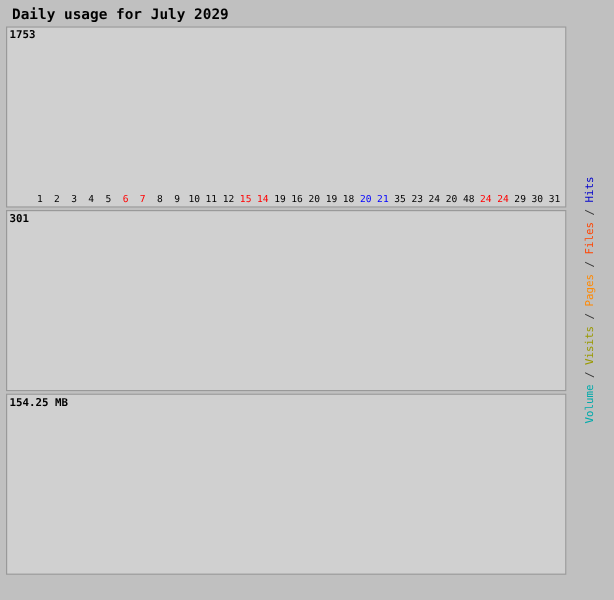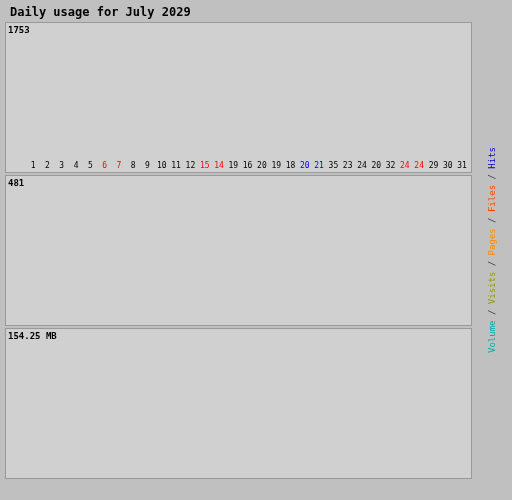--- a/index.html
+++ b/index.html
@@ -272,31 +272,31 @@
           <span class="x-label">16</span>
           <span class="x-label">20</span>
           <span class="x-label">19</span>
           <span class="x-label">18</span>
           <span class="x-label blue">20</span>
           <span class="x-label blue">21</span>
           <span class="x-label">35</span>
           <span class="x-label">23</span>
           <span class="x-label">24</span>
           <span class="x-label">20</span>
-          <span class="x-label">32</span>
+          <span class="x-label">48</span>
           <span class="x-label red">24</span>
           <span class="x-label red">24</span>
           <span class="x-label">29</span>
           <span class="x-label">30</span>
           <span class="x-label">31</span>
         </div>
     </div>
 
     <div class="chart-panel" id="panel2">
-      <div class="y-label" style="top:2px;">481</div>
+      <div class="y-label" style="top:2px;">301</div>
       <div class="bars-area" id="bars2">
           <div class="bar-group">
             <div class="bar" style="height: 45%; background-color: rgb(255, 255, 0);"></div>
             <div class="bar" style="height: 38%; background-color: rgb(255, 170, 0);"></div>
             <div class="bar" style="height: 50%; background-color: rgb(255, 102, 0);"></div>
           </div>
           <div class="bar-group">
             <div class="bar" style="height: 55%; background-color: rgb(255, 255, 0);"></div>
             <div class="bar" style="height: 45%; background-color: rgb(255, 170, 0);"></div>
             <div class="bar" style="height: 58%; background-color: rgb(255, 102, 0);"></div>

